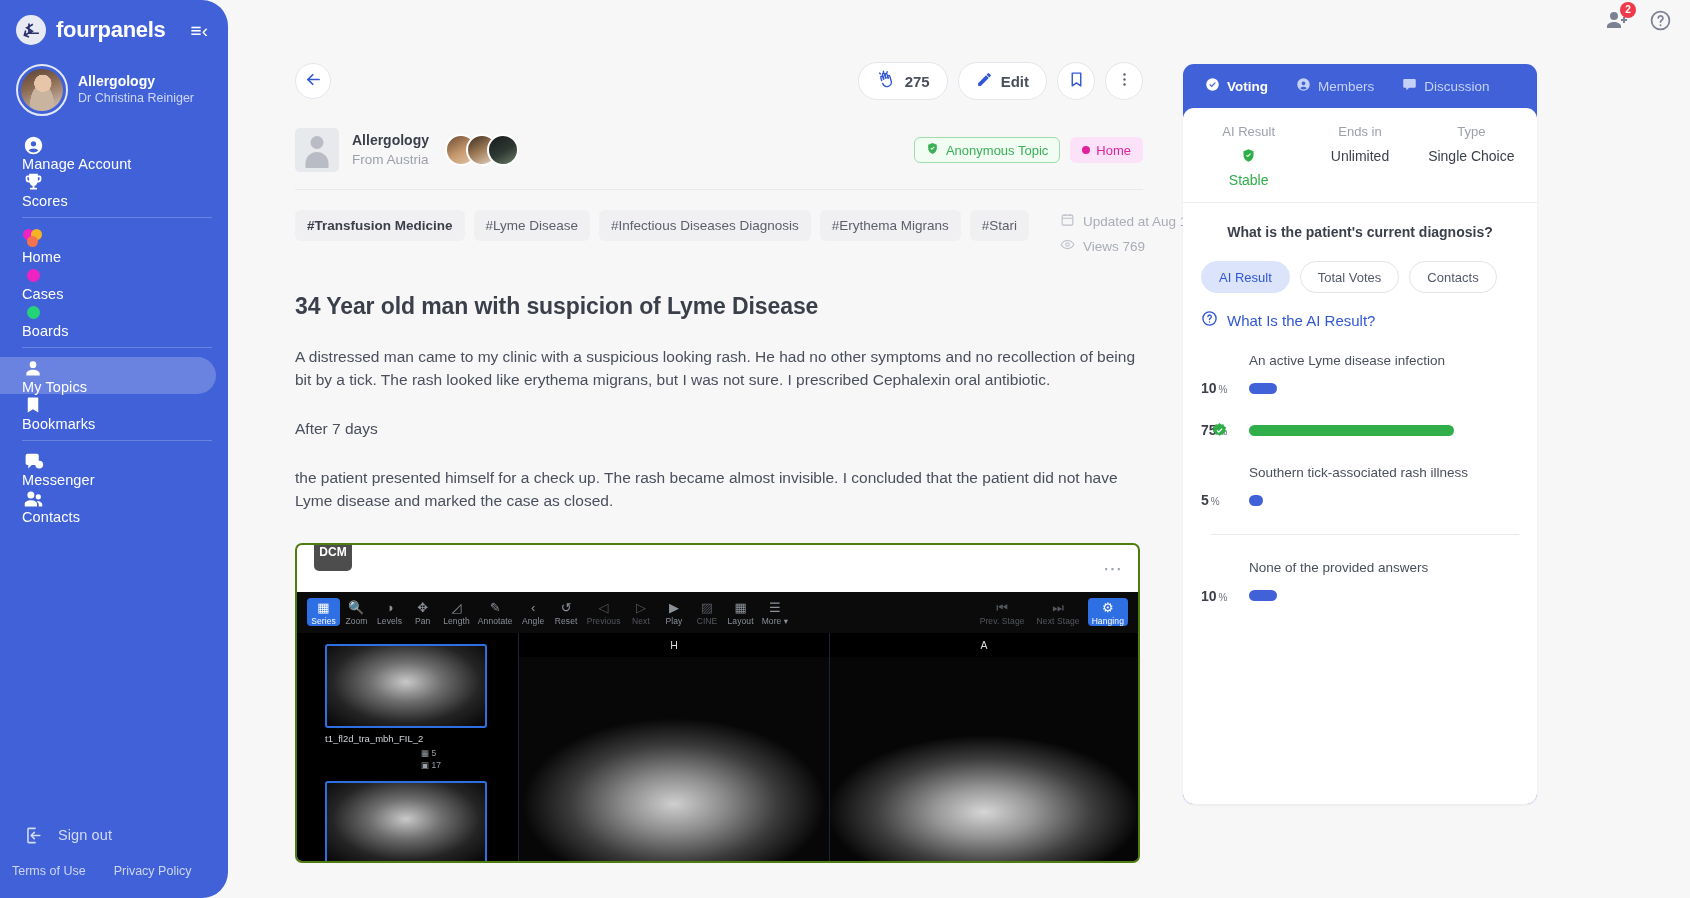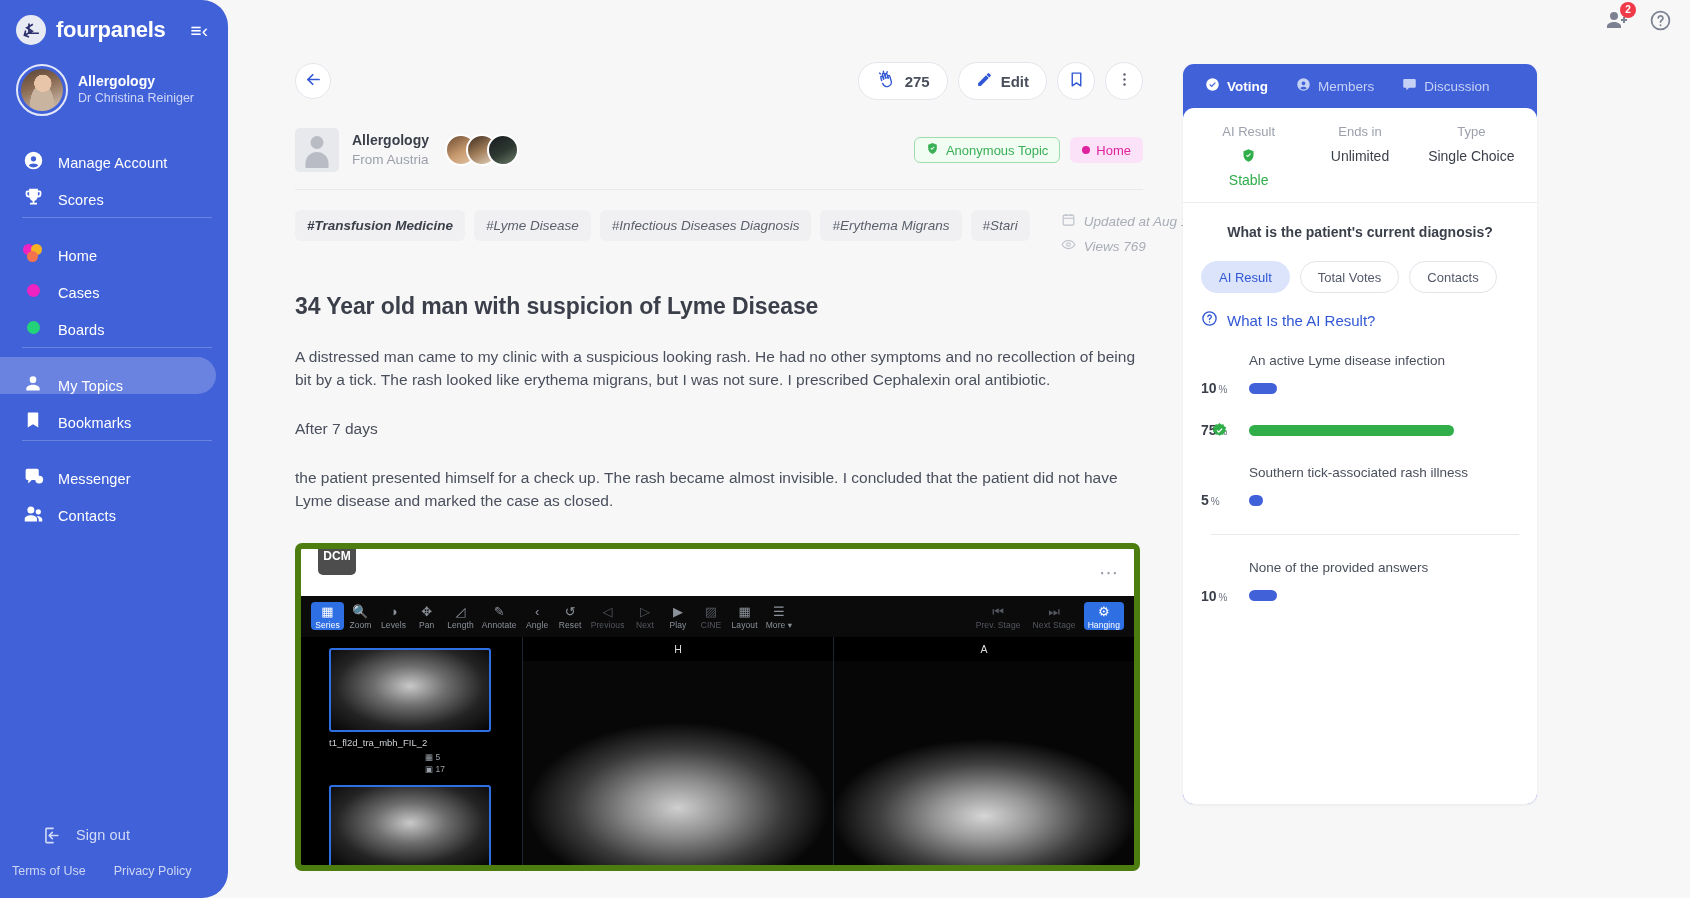--- a/index.html
+++ b/index.html
@@ -70,48 +70,49 @@
   .profile-text { margin-left: 10px; min-width: 0; }
   .profile-title { font-size: 14px; font-weight: bold; color: #fff; line-height: 1.3; }
   .profile-sub { font-size: 12.5px; color: #cfd8f6; line-height: 1.4; }
 
   .nav-group { padding: 2px 0; }
   .nav-sep {
     height: 1px; background: rgba(255,255,255,.22);
     margin: 9px 16px 9px 22px;
   }
   .nav-item {
-    display: flex; align-items: flex-end;
+    display: flex; align-items: flex-start;
     height: 37px;
     margin: 0 12px 0 0;
     padding-left: 22px;
     border-top-right-radius: 19px; border-bottom-right-radius: 19px;
     cursor: pointer;
     color: #ffffff;
+    flex-direction: column;
   }
   .nav-item.active { background: rgba(255,255,255,.22); }
   .nav-ico {
     width: 22px; height: 22px; flex: 0 0 22px;
     display: flex; align-items: center; justify-content: center;
     margin-right: 14px;
   }
   .nav-ico svg { display: block; }
   .nav-label { font-size: 14.5px; letter-spacing: .1px; }
 
   .dot-cluster { position: relative; width: 20px; height: 18px; }
   .dot-cluster i { position: absolute; border-radius: 50%; display: block; }
   .dc-a { width: 11px; height: 11px; background: #ef23c2; left: 0; top: 0; }
   .dc-b { width: 11px; height: 11px; background: #f5b324; left: 8px; top: 0; }
   .dc-c { width: 11px; height: 11px; background: #f5724e; left: 4px; top: 7px; }
   .dot-single { width: 13px; height: 13px; border-radius: 50%; display: block; }
 
   .signout-row {
     position: absolute; left: 0; bottom: 52px;
     display: flex; align-items: center;
-    padding-left: 40px; cursor: pointer;
+    padding-left: 22px; cursor: pointer;
   }
   .signout-row .nav-label { color: #d2dbf7; }
   .legal-row {
     position: absolute; left: 0; bottom: 20px;
     display: flex; gap: 28px;
     padding-left: 12px;
     font-size: 12.5px; color: #cdd6f5;
   }
   .legal-row span { cursor: pointer; }
 
@@ -215,21 +216,21 @@
     width: 8px; height: 8px; border-radius: 50%; background: #e0229f; display: block;
   }
 
   .divider {
     height: 1px; background: #e8e9ed;
     margin: 17px 0 0 0;
   }
 
   .tags-row {
     display: flex; align-items: flex-start;
-    margin-top: 20px; gap: 9px; font-style: italic;
+    margin-top: 20px; gap: 9px;
   }
   .tag {
     background: #f0f0f2; color: #5a5f6b;
     border-radius: 6px; padding: 8px 12px;
     font-size: 13.5px; white-space: nowrap; cursor: pointer;
   }
   .tag.strong { font-weight: bold; color: #3b3f4a; }
   .meta-col {
     margin-left: 22px; padding-top: 2px;
     display: flex; flex-direction: column; gap: 7px;
@@ -246,21 +247,21 @@
     margin-top: 26px;
     font-size: 15.5px; line-height: 1.48; color: #4a4f5c;
     max-width: 845px;
   }
 
   
   .dcm-card {
     margin-top: 30px;
     width: 845px;
     background: #fff;
-    border: 6px solid #4d7c0f;
+    border: 2px solid #4d7c0f;
     border-radius: 7px;
     position: relative;
     overflow: hidden;
   }
   .dcm-head { height: 47px; position: relative; }
   .dcm-tag {
     position: absolute; left: 17px; top: -12px;
     width: 38px; height: 38px; border-radius: 5px;
     background: #4d4d4d; color: #fff;
     font-size: 12px; font-weight: bold;

